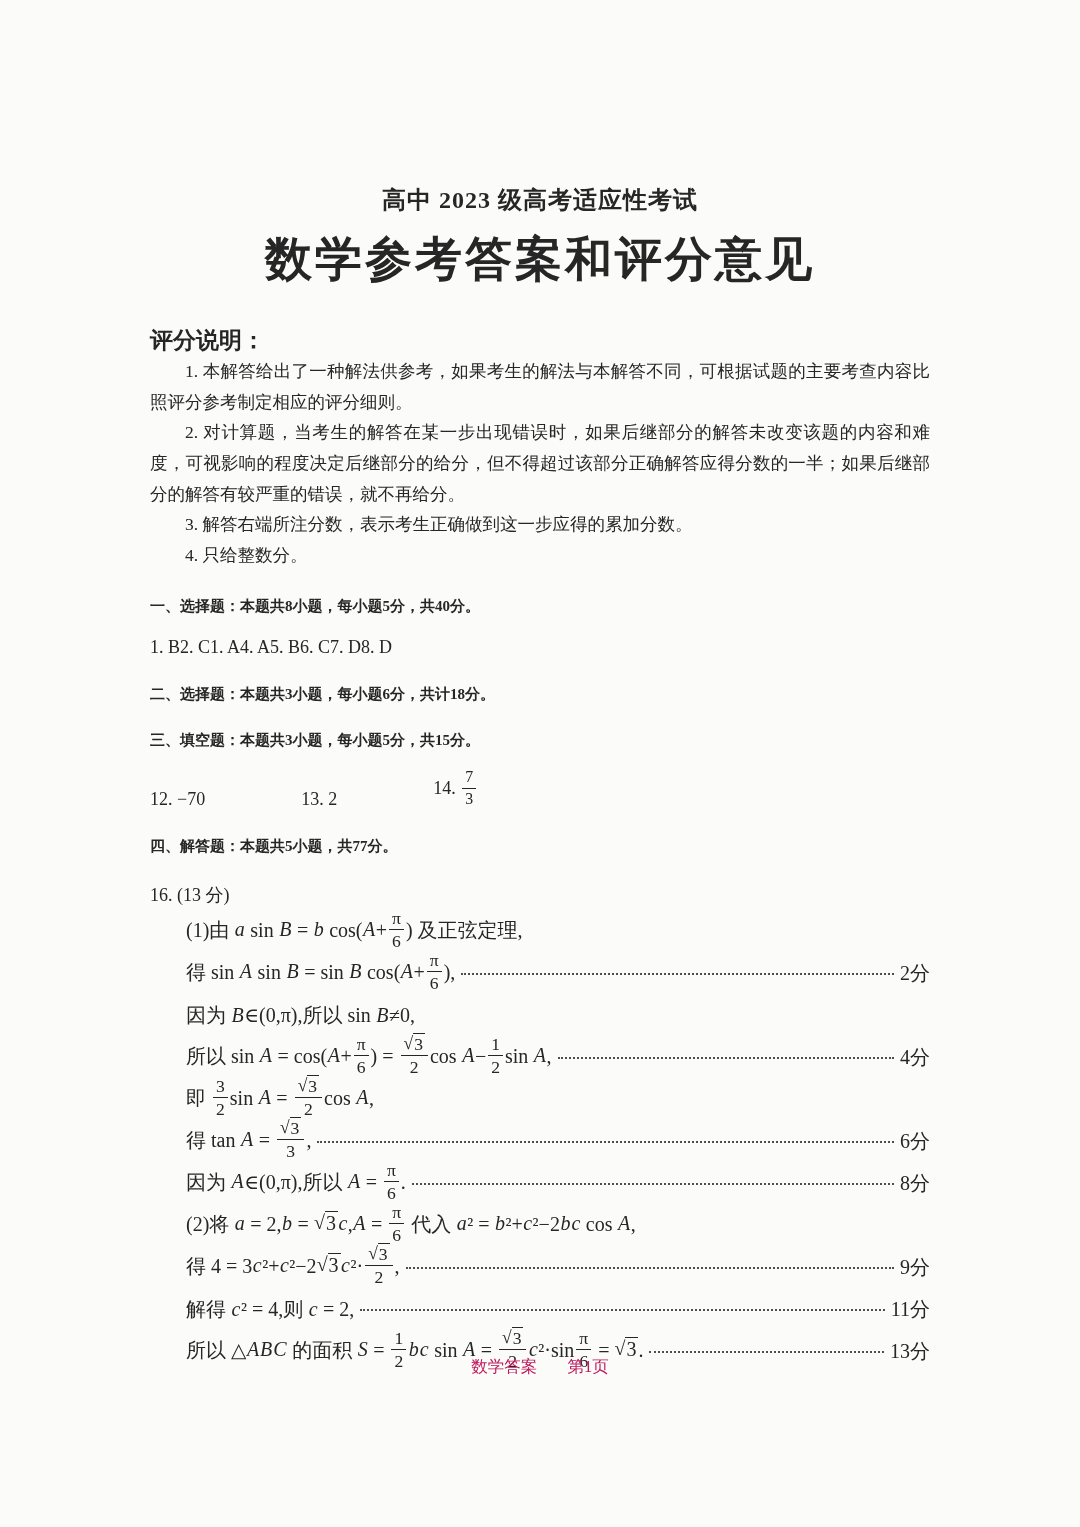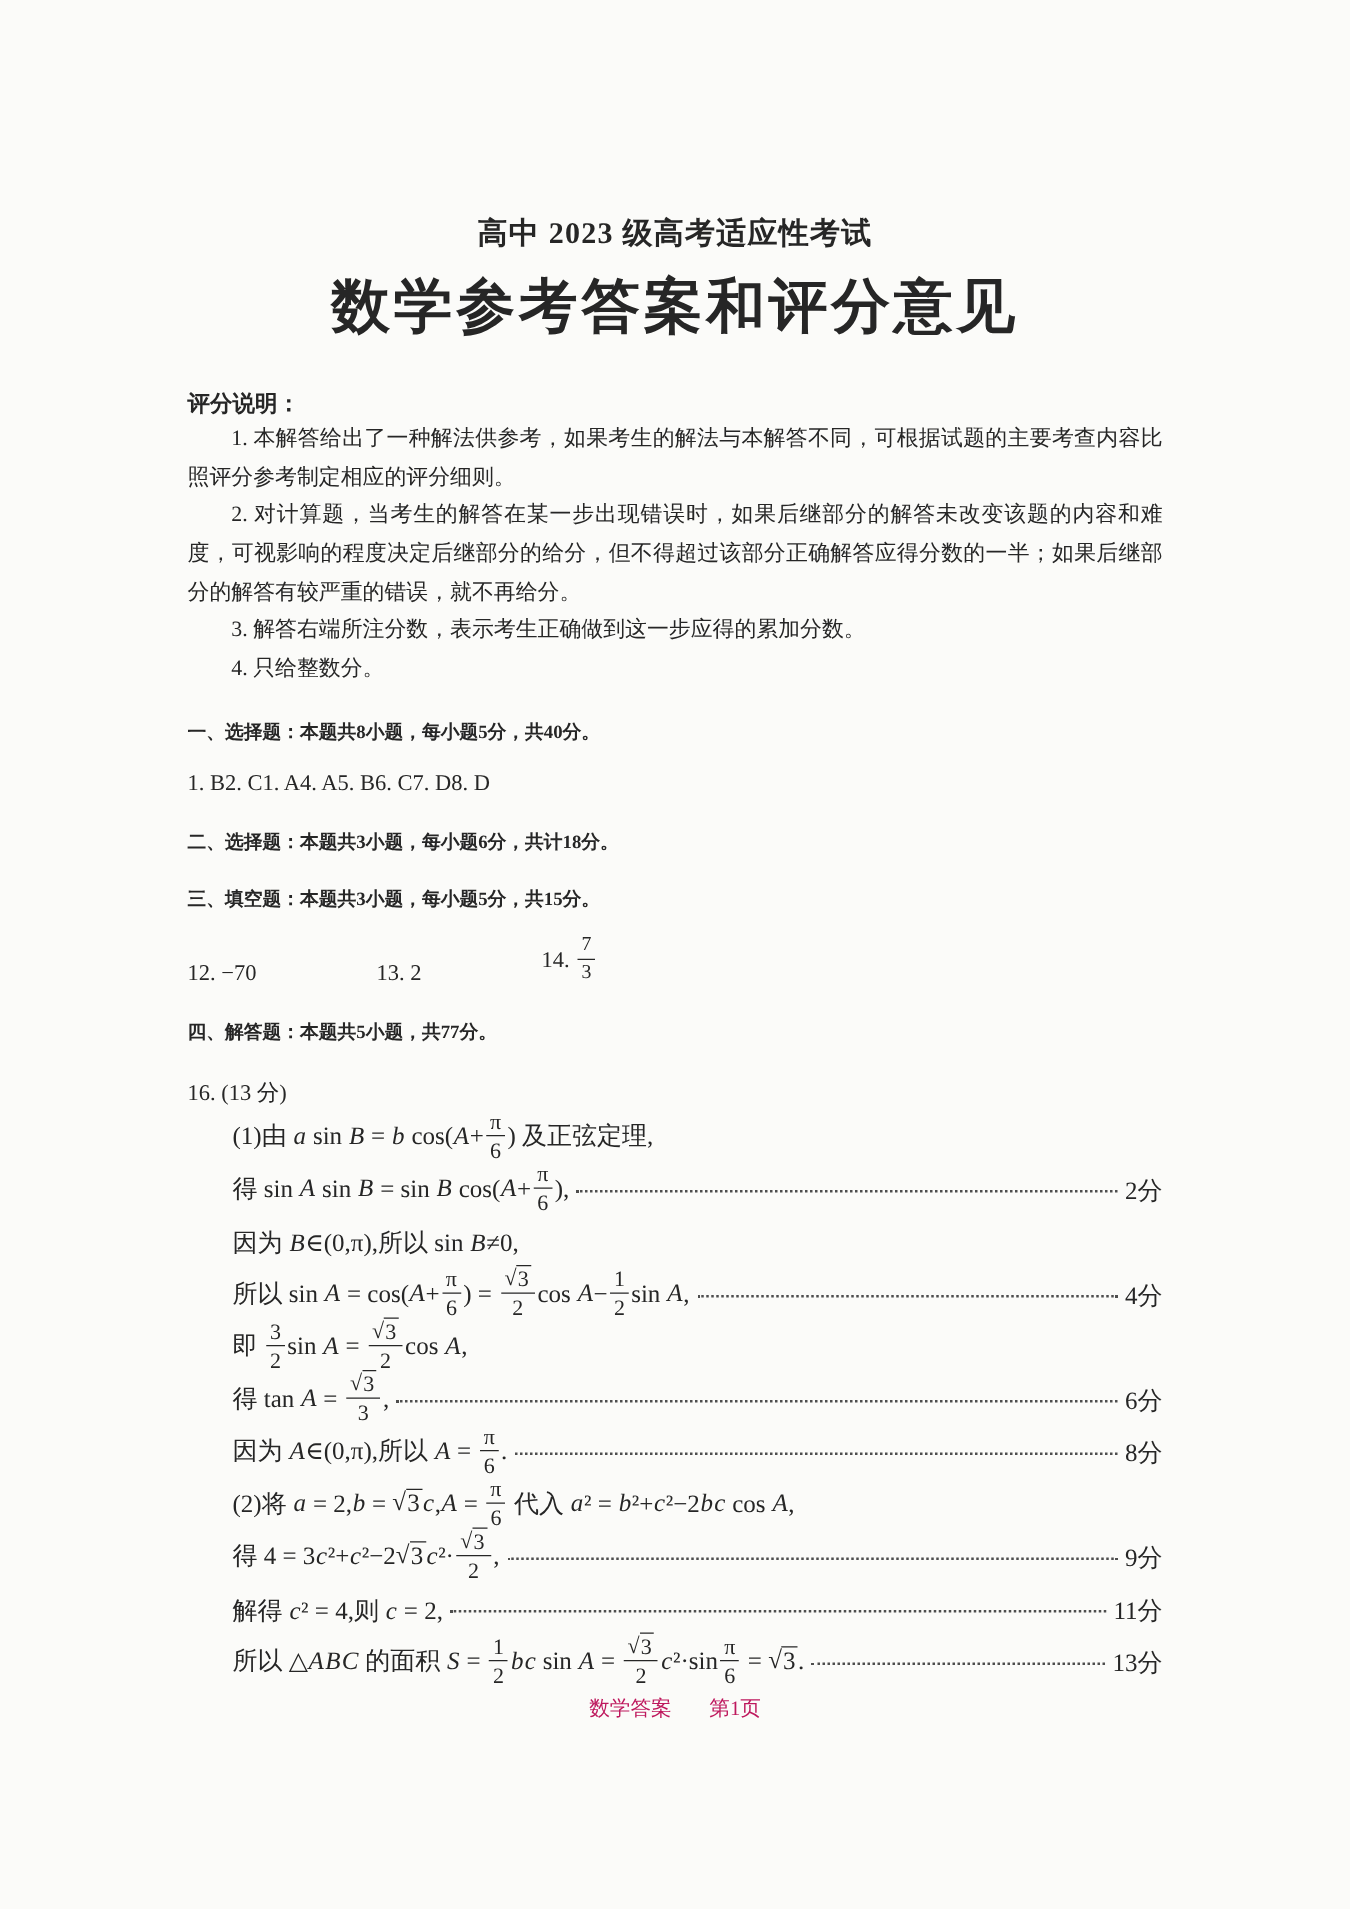--- a/index.html
+++ b/index.html
@@ -8,37 +8,37 @@
     width:1080px;height:1527px;
     margin:0 auto;
     background:#fbfbf9;
     color:#262626;
     font-family:"Liberation Serif","DejaVu Serif",serif;
     overflow:hidden;
     box-sizing:border-box;
   }
   .content{
     position:absolute;
-    left:150px; right:150px; top:170px;
+    left:150px; right:150px; top:184px;
   }
   .t1{
     text-align:center;
     font-size:24px;
     font-weight:700;
     letter-spacing:1px;
   }
   .t2{
     text-align:center;
     font-size:47px;
     font-weight:700;
     letter-spacing:3px;
     margin-top:12px;
   }
   .body-block{margin-top:34px;font-size:17.5px;}
-  .notes-h{font-weight:700;font-size:18px;}
+  .notes-h{font-weight:700;font-size:23px;}
   .note{
     margin:0;
     text-indent:2em;
     line-height:1.75;
     text-align:justify;
   }
   .sec-h{
     font-weight:700;
     font-size:15px;
     margin-top:27px;

